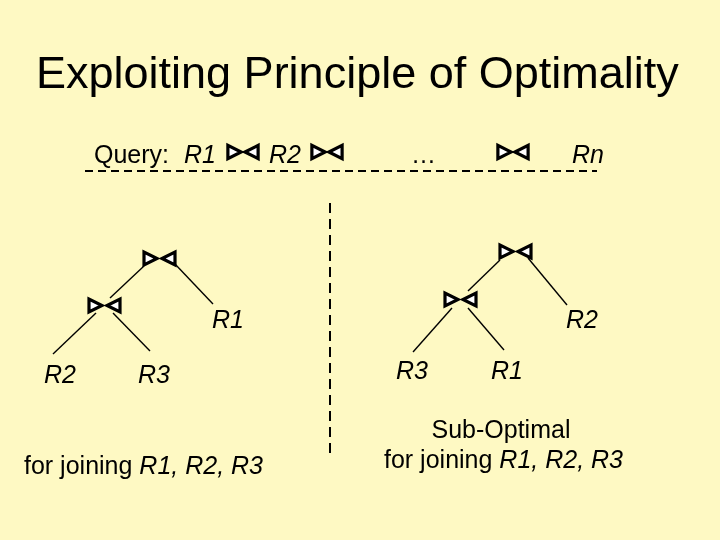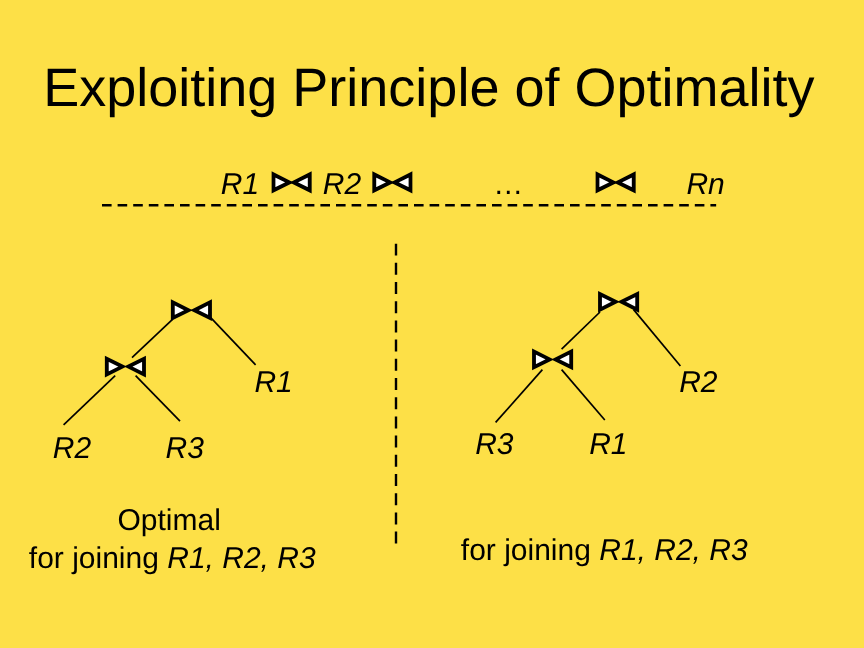--- a/index.html
+++ b/index.html
@@ -3,21 +3,21 @@
 <meta charset="utf-8">
 <style>
   html, body { margin: 0; padding: 0; }
   body {
     width: 720px; height: 540px;
     background: #ffffff;
     font-family: "Liberation Sans", sans-serif;
     color: #000000;
     overflow: hidden;
   }
-  .slide { position: relative; width: 720px; height: 540px; background: #fde047; }
+  .slide { position: relative; width: 720px; height: 540px; background: #fef9c3; }
 
   .title {
     position: absolute; left: 36px; top: 48px;
     font-size: 45px; font-weight: 400; line-height: 1.1;
     white-space: nowrap; color: #000;
   }
 
   .qtext {
     position: absolute; top: 142px;
     font-size: 25px; line-height: 25px; white-space: nowrap;
@@ -42,20 +42,21 @@
   .caption.left  { left: 24px;  top: 419px; }
   .caption.right { left: 384px; top: 414px; line-height: 30px; }
 </style>
 </head>
 <body>
 
 <div class="slide">
 
   <div class="title">Exploiting Principle of Optimality</div>
 
+  <span class="qtext" style="left:94px">Query:</span>
   <span class="qtext ital" style="left:184px">R1</span>
 
   <span class="bowtie" style="left:226px; top:142px">
     <svg width="34" height="20" viewBox="0 0 36 18">
       <polygon points="2,2 2,16 16,9" fill="#fff" stroke="#000" stroke-width="3.4"></polygon>
       <polygon points="34,2 34,16 20,9" fill="#fff" stroke="#000" stroke-width="3.4"></polygon>
     </svg>
   </span>
 
   <span class="qtext ital" style="left:269px">R2</span>
@@ -118,22 +119,22 @@
       <polygon points="2,1 2,14 15,7.5" fill="#fff" stroke="#000" stroke-width="3.2"></polygon>
       <polygon points="33,1 33,14 20,7.5" fill="#fff" stroke="#000" stroke-width="3.2"></polygon>
     </g>
   </svg>
 
   <span class="tree-label" style="left:566px; top:307px">R2</span>
   <span class="tree-label" style="left:396px; top:358px">R3</span>
   <span class="tree-label" style="left:491px; top:358px">R1</span>
 
   <div class="caption left">
-    <span>Optimal</span><br>
+    <br>
     <span>for joining </span><span class="ital">R1, R2, R3</span>
   </div>
 
   <div class="caption right">
-    <br>
+    <span>Sub-Optimal</span><br>
     <span>for joining </span><span class="ital">R1, R2, R3</span>
   </div>
 
 </div>
 
 </body></html>

